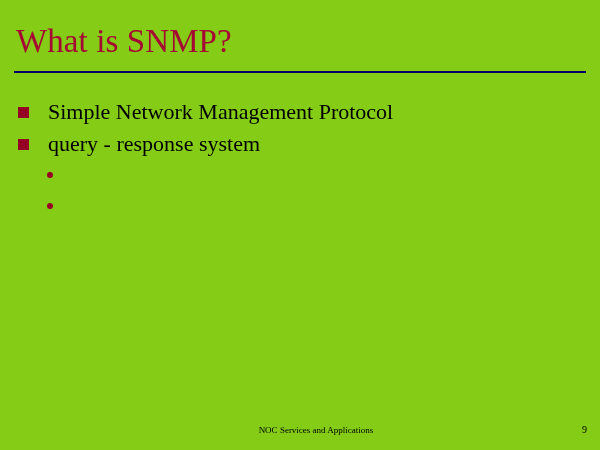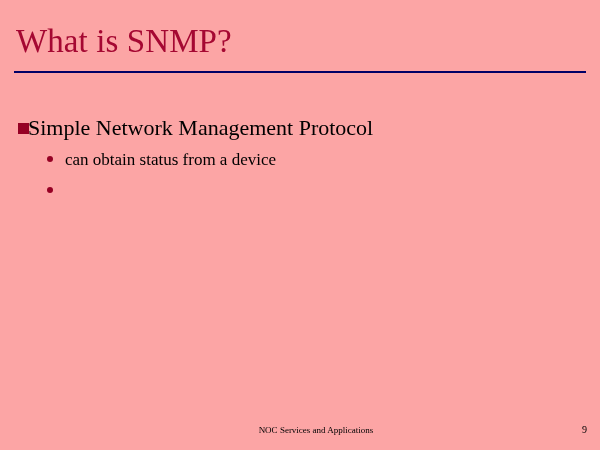--- a/index.html
+++ b/index.html
@@ -14,21 +14,21 @@
     overflow: hidden;
     font-family: "Liberation Serif", "DejaVu Serif", serif;
     background: #ffffff;
   }
 
   #slide {
     position: absolute;
     left: 0; top: 0;
     width: 600px;
     height: 450px;
-    background: #fca5a5;
+    background: #84cc16;
   }
 
   
   #title-block {
     position: absolute;
     left: 16px;
     top: 22px;
     width: 570px;
   }
   #slide-title {
@@ -53,23 +53,23 @@
   
   #body-block {
     position: absolute;
     left: 0;
     top: 96px;
     width: 600px;
   }
 
   .lvl1 {
     position: relative;
-    padding-left: 28px;
+    padding-left: 48px;
     min-height: 32px;
-    margin: 16px 0 0 0;
+    margin: 0 0 0 0;
   }
   .lvl1 .b-text {
     font-size: 22px;
     line-height: 32px;
     color: #000000;
     white-space: nowrap;
     display: block;
   }
   .sq-bullet {
     position: absolute;
@@ -133,24 +133,27 @@
   </div>
   <div id="title-rule"></div>
 
   <div id="body-block">
 
     <div class="lvl1">
       <span class="sq-bullet"></span>
       <span class="b-text">Simple Network Management Protocol</span>
     </div>
 
+    <div class="lvl1">
+      <span class="sq-bullet"></span>
+      <span class="b-text">query - response system</span>
+    </div>
 
     <div class="lvl2">
       <span class="dot-bullet"></span>
-      <span class="b-text">can obtain status from a device</span>
     </div>
 
 
 
 
     <div class="lvl2">
       <span class="dot-bullet"></span>
     </div>
 
   </div>

